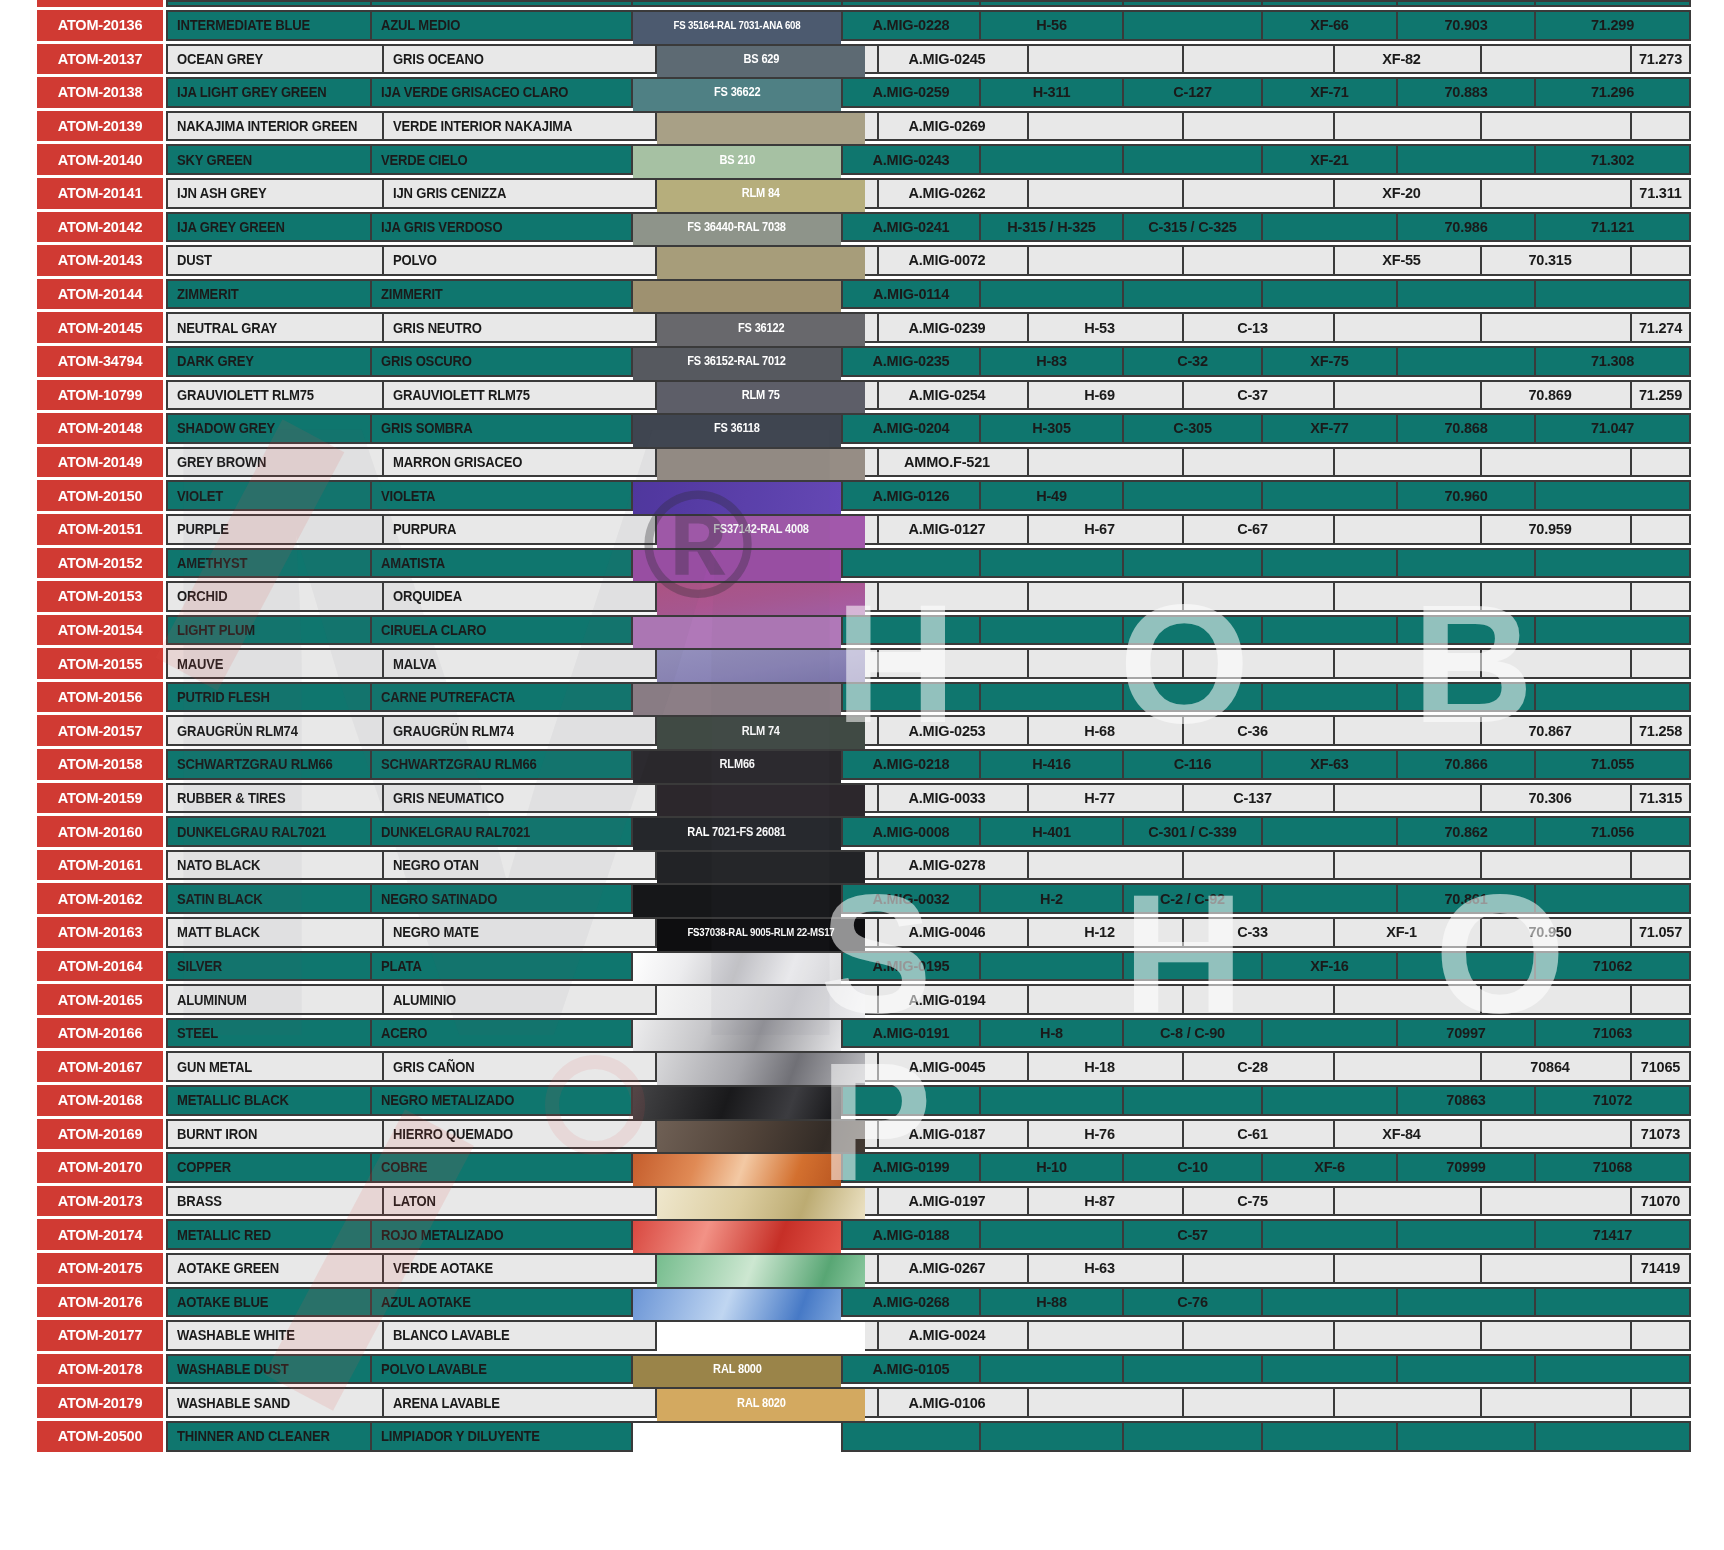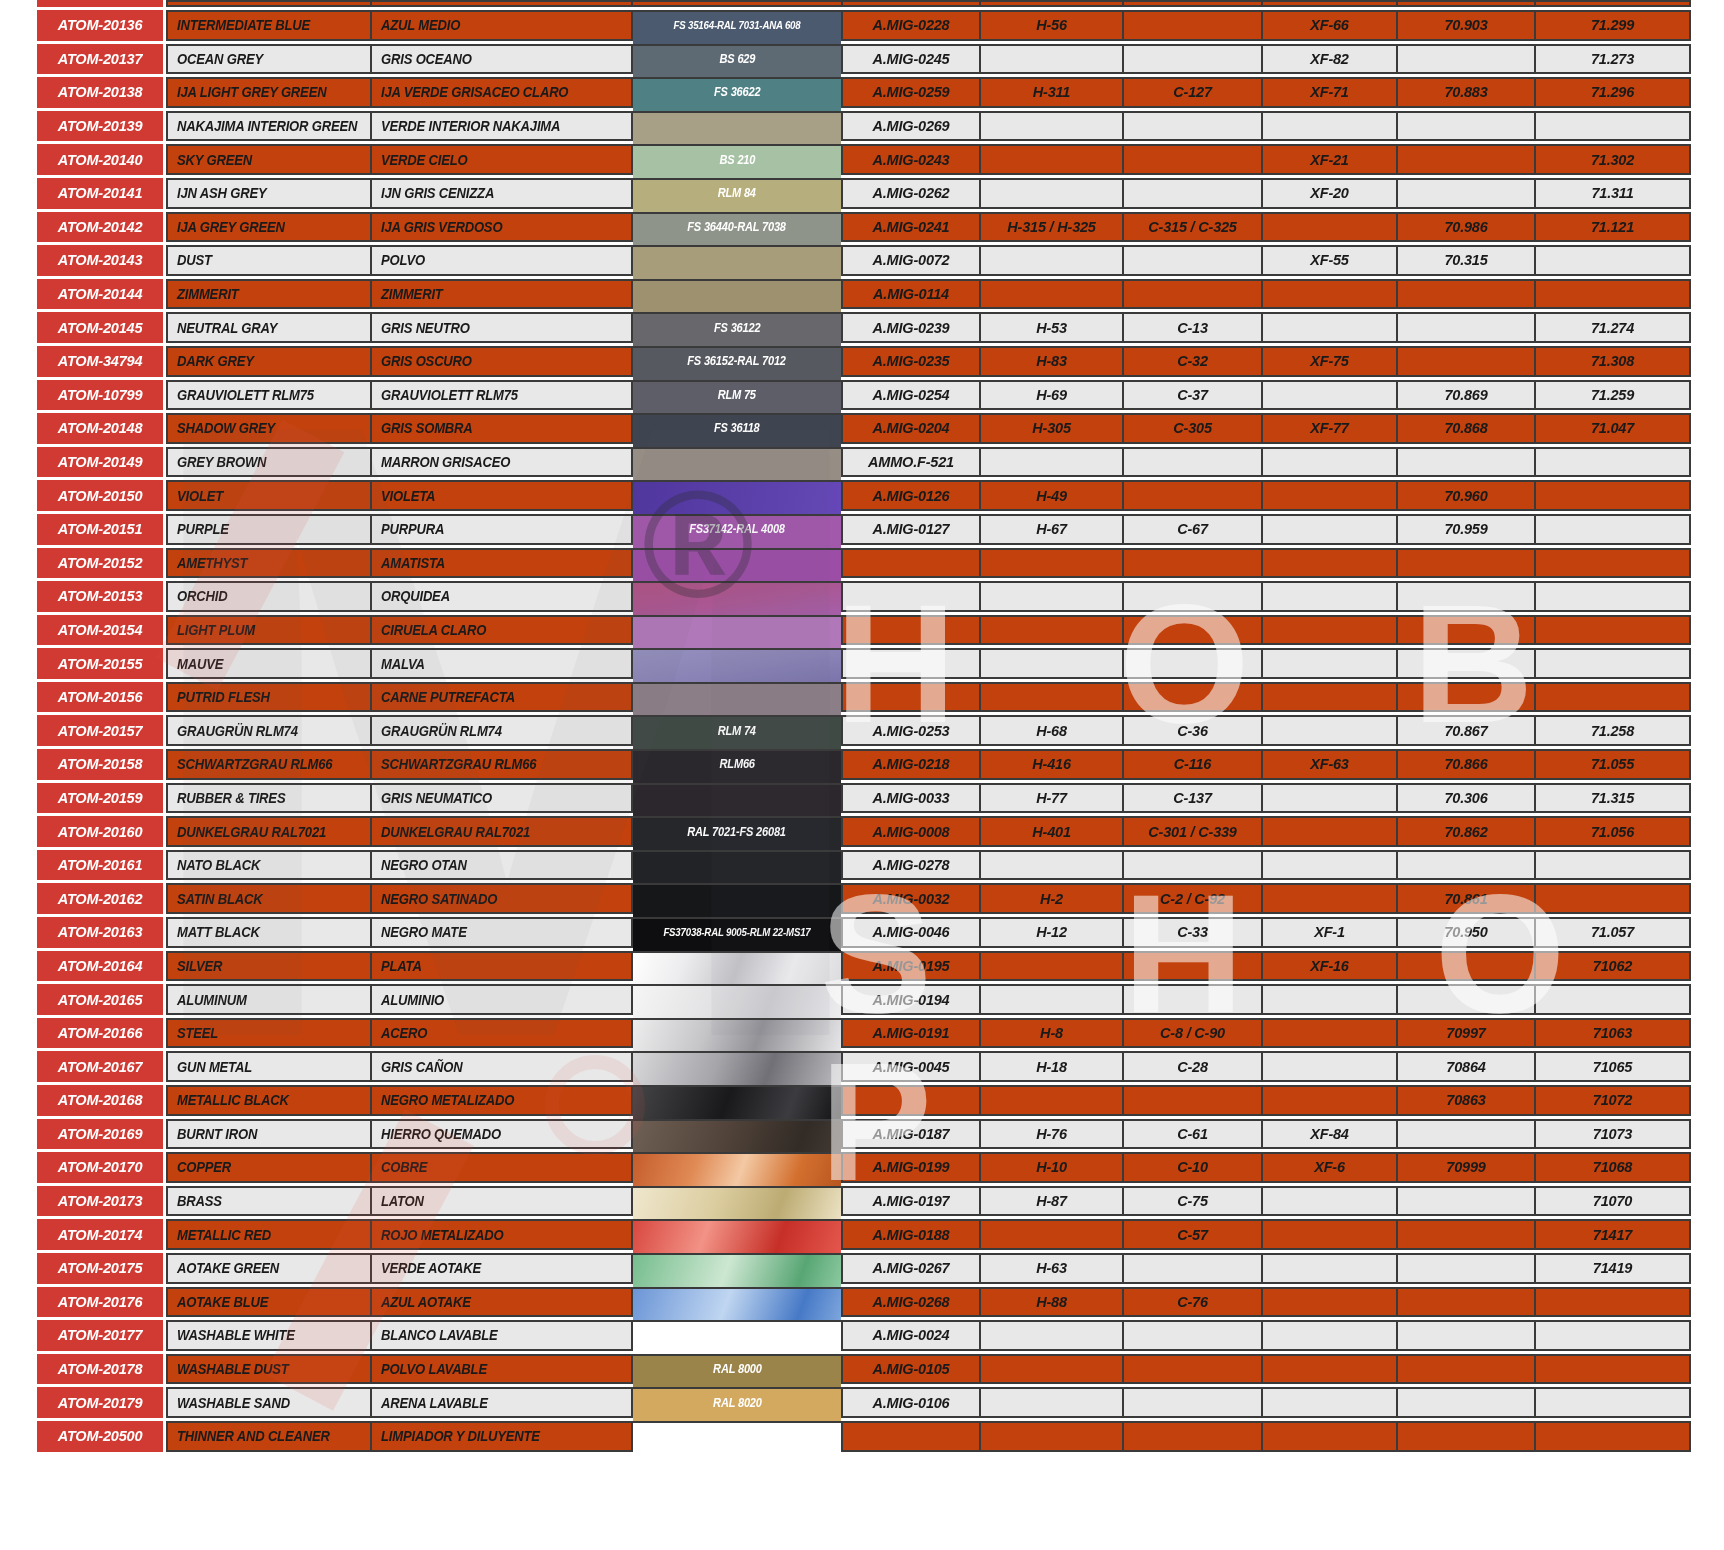--- a/index.html
+++ b/index.html
@@ -1,26 +1,26 @@
 <!DOCTYPE html>
 <html><head>
 <meta charset="utf-8">
 <style>
   html,body{margin:0;padding:0;background:#ffffff;}
   #page{position:relative;width:1724px;height:1550px;background:#ffffff;overflow:hidden;
         font-family:"Liberation Sans","DejaVu Sans",sans-serif;font-weight:700;color:#1a1a1a;}
   #table{position:absolute;left:37px;top:0;width:1654px;}
-  .row{display:flex;height:30.6px;margin-bottom:3px;position:relative;z-index:0;font-style:italic;}
+  .row{display:flex;height:30.6px;margin-bottom:3px;position:relative;z-index:0;}
   .row.partial{height:7px;}
   .cell{display:flex;align-items:center;}
   .code{width:126px;margin-right:3px;background:#d03a33;color:#ffffff;
         justify-content:center;font-size:14.5px;letter-spacing:-0.2px;flex:none;}
   .rowbox{flex:1;display:grid;grid-template-columns:202px 261px 210px 138px 143px 139px 135px 138px 1fr;
-          border:2px solid #3a3a3a;background:#c2410c;box-sizing:border-box;}
-  .row.alt .rowbox{background:#e8e8e8;}
+          border:2px solid #3a3a3a;background:#0f766e;box-sizing:border-box;}
+  .row.alt .rowbox{background:#e8e8e8;gap:12px;}
   .rowbox .cell{border-left:2px solid #3a3a3a;overflow:visible;position:relative;}
   .rowbox .cell:first-child{border-left:none;}
   .name{justify-content:flex-start;padding-left:9px;font-size:14.5px;white-space:nowrap;}
   .name span{display:inline-block;transform:scaleX(0.9);transform-origin:0 50%;letter-spacing:-0.2px;}
   .val{justify-content:center;font-size:14.5px;letter-spacing:-0.2px;}
   .swatch{justify-content:center;}
   .swatch .fill{position:absolute;left:0;right:0;top:0;height:calc(100% + 5px);z-index:0;}
   .swatch .swlabel{position:relative;z-index:1;color:#ffffff;font-size:12px;letter-spacing:-0.2px;
                    white-space:nowrap;transform:scaleX(0.92);}
   .swatch .swlabel.tiny{font-size:10.5px;}

